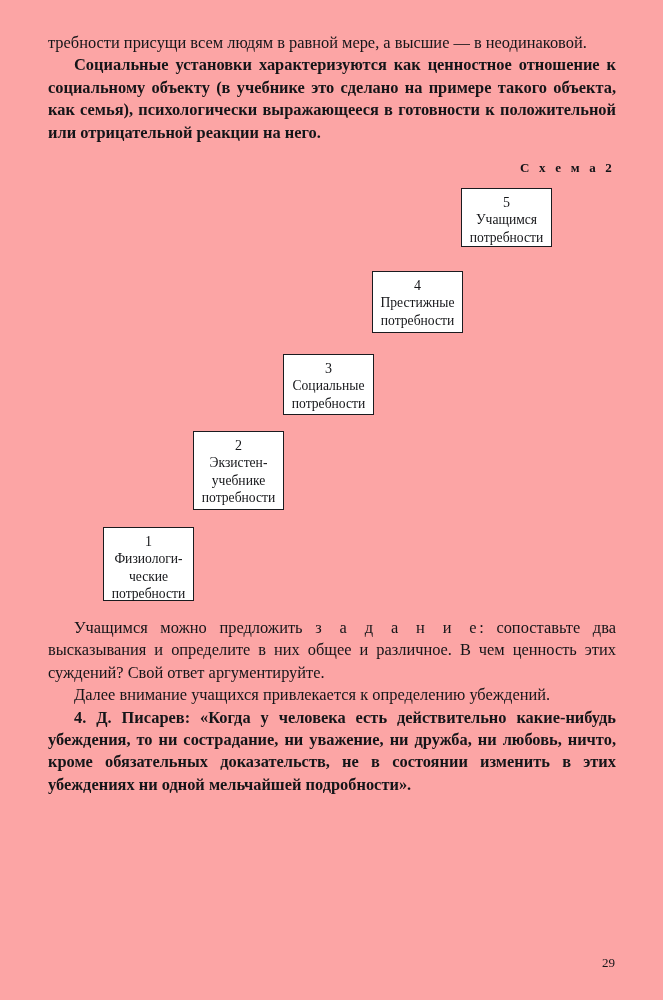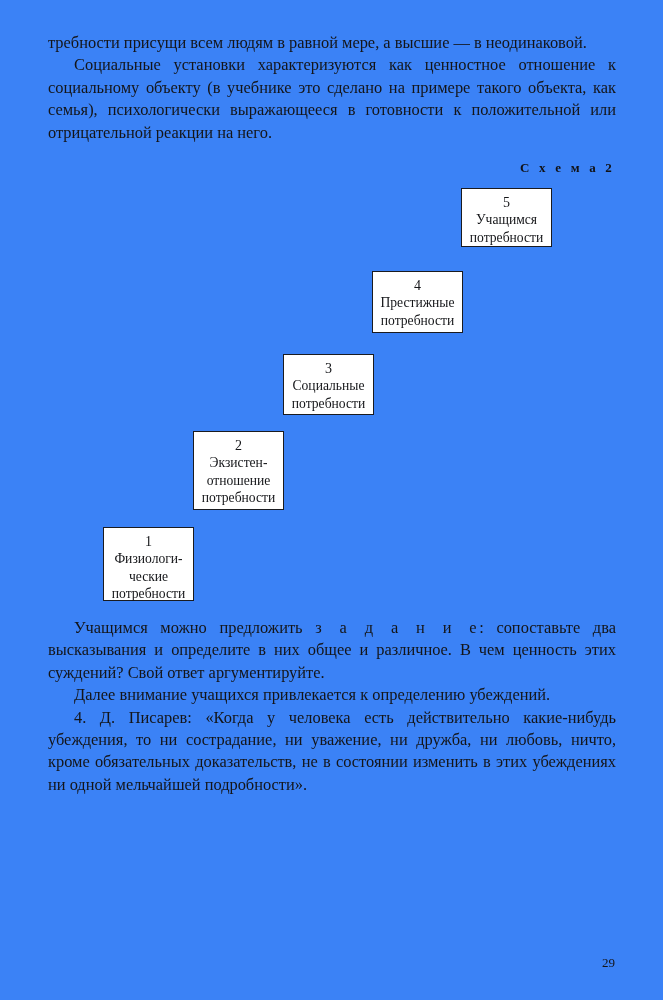--- a/index.html
+++ b/index.html
@@ -4,21 +4,21 @@
 <style>
   html, body {
     margin: 0;
     padding: 0;
     background: #ffffff;
   }
   .page {
     position: relative;
     width: 663px;
     height: 1000px;
-    background: #3b82f6;
+    background: #fca5a5;
     overflow: hidden;
     font-family: "Liberation Serif", "DejaVu Serif", serif;
     color: #16171a;
   }
 
   
   .textcol {
     position: absolute;
     left: 48px;
     width: 568px;
@@ -33,21 +33,21 @@
     margin: 0;
     text-indent: 26px;
   }
   .para.noindent { text-indent: 0; }
   .para + .para { margin-top: 0; }
 
   .block-top   { top: 32px; }
   .block-mid   { top: 617px; }
 
   
-  .para:last-child { text-align-last: left; }
+  .para:last-child { text-align-last: left; font-weight: bold; }
 
   .spaced {
     letter-spacing: 2.6px;
   }
 
   
   .scheme-caption {
     position: absolute;
     right: 48px;
     top: 160px;
@@ -122,21 +122,21 @@
     <div class="need-box box1">
       <span class="need-num">1</span>
       <span class="need-label">Физиологи-
 ческие
 потребности</span>
     </div>
 
     <div class="need-box box2">
       <span class="need-num">2</span>
       <span class="need-label">Экзистен-
-отношение
+учебнике
 потребности</span>
     </div>
 
     <div class="need-box box3">
       <span class="need-num">3</span>
       <span class="need-label">Социальные
 потребности</span>
     </div>
 
     <div class="need-box box4">

